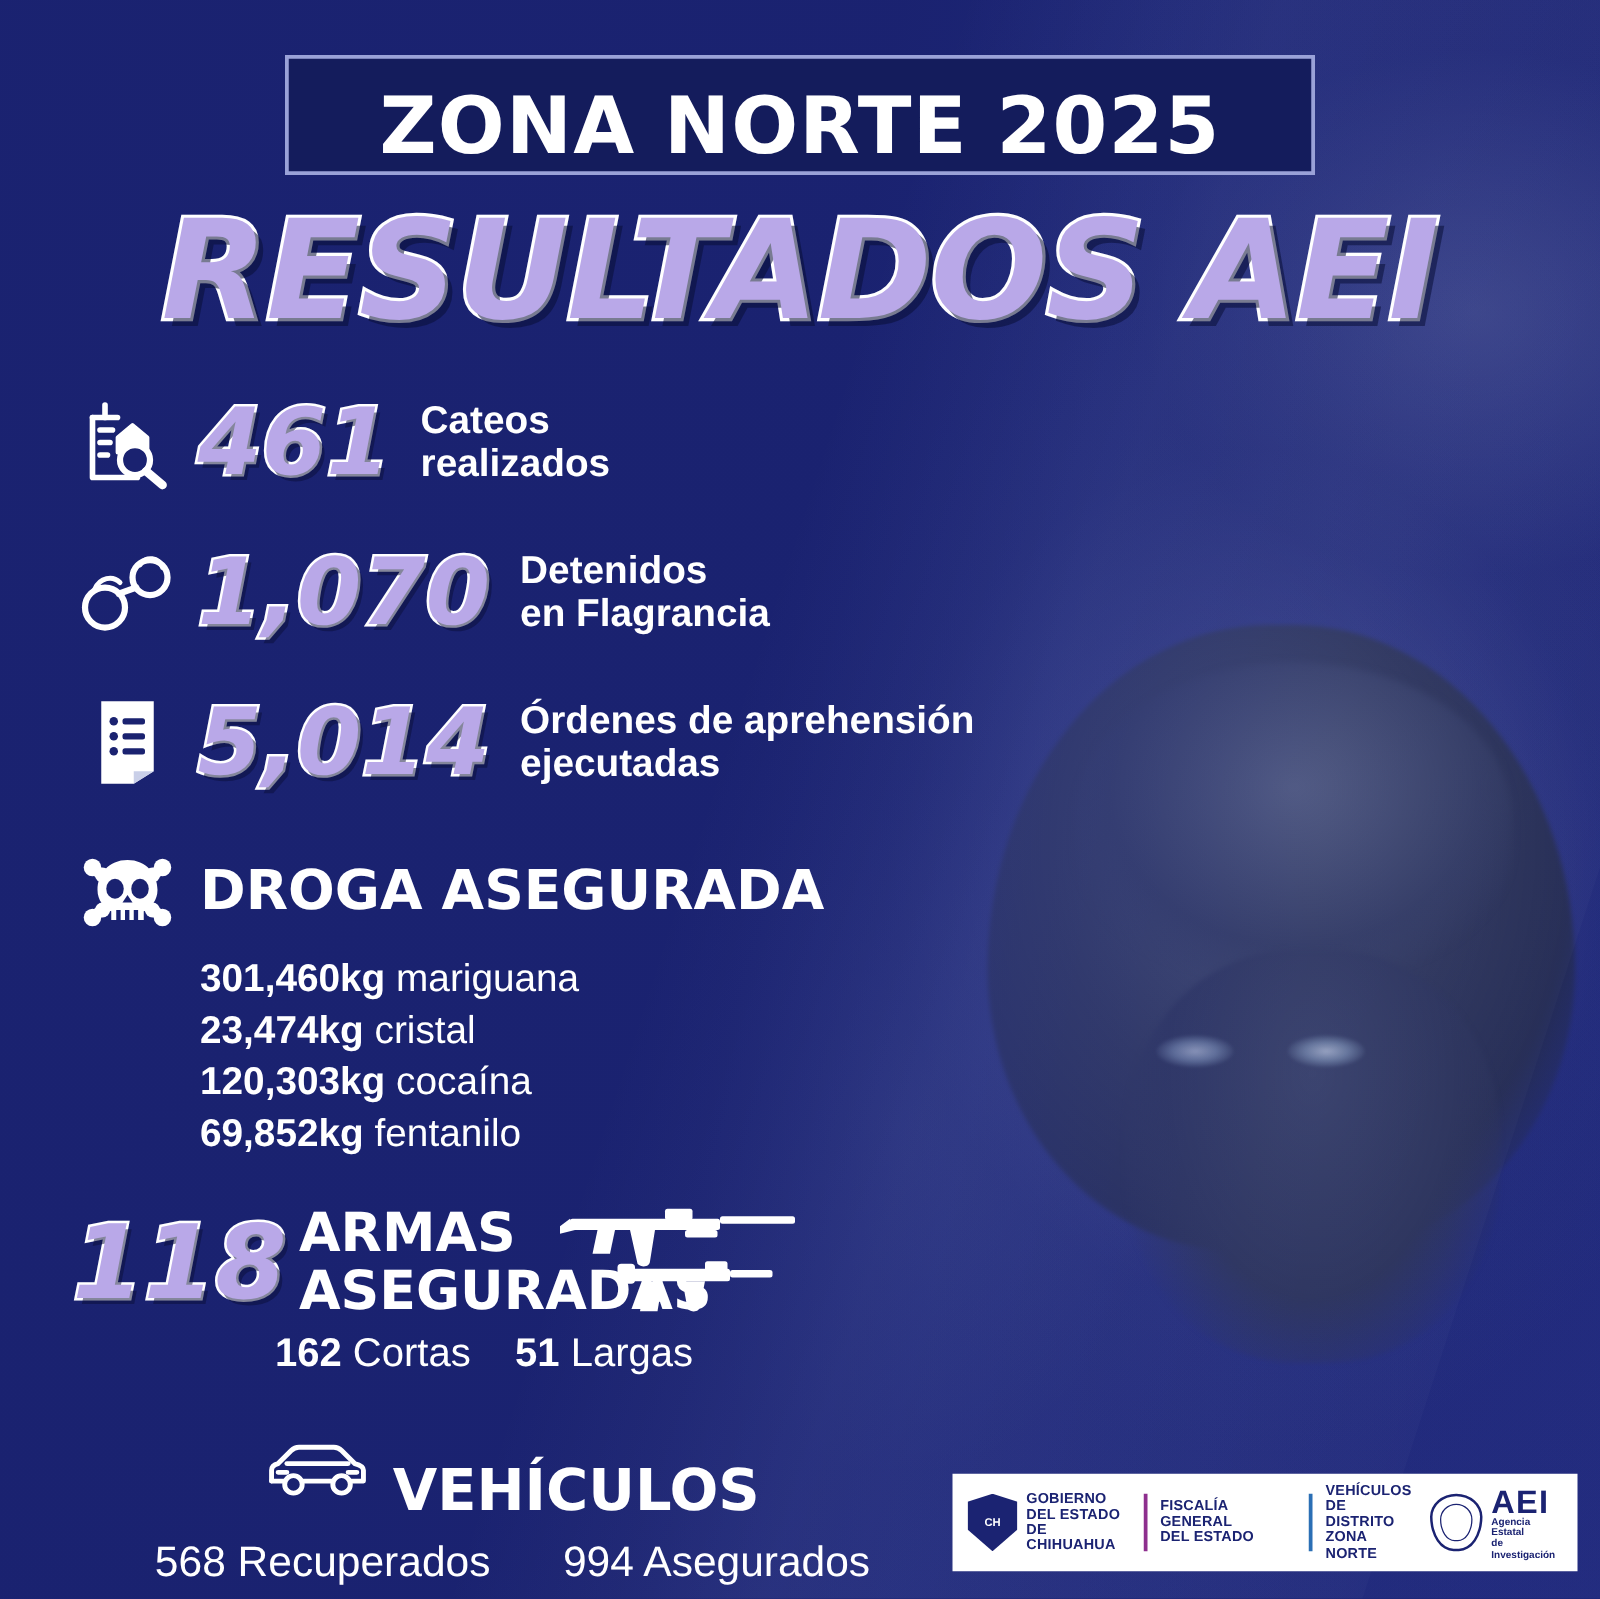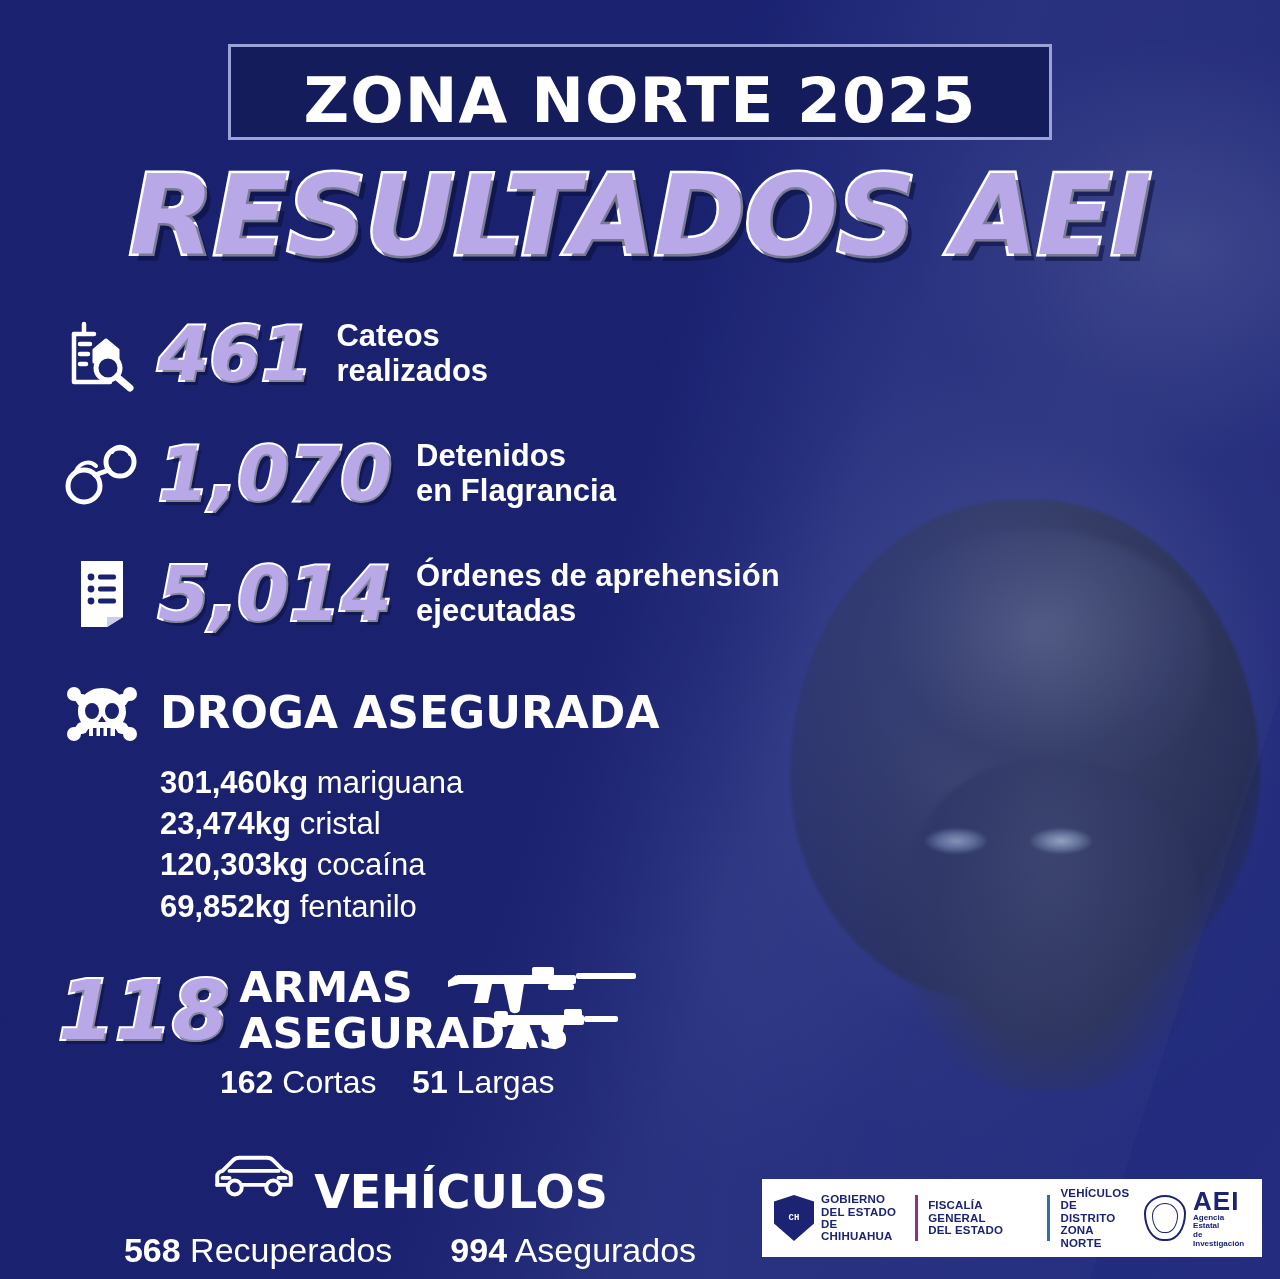--- a/index.html
+++ b/index.html
@@ -208,21 +208,21 @@
     font-weight: bold;
     margin-left: 18px;
   }
   .veh-sub {
     margin-top: 12px;
     color: #ffffff;
     font-size: 34px;
     display: flex; gap: 58px; justify-content: center;
     white-space: nowrap;
   }
-  .veh-sub b { font-weight: bold; }
+  .veh-sub b { font-weight: normal; }
 
   
   .footer-bar {
     position: absolute;
     left: 762px; bottom: 22px;
     width: 500px; height: 78px;
     background: #ffffff;
     display: flex; align-items: center;
     padding: 0 12px;
     gap: 10px;
@@ -247,21 +247,20 @@
     width: 26px; height: 30px;
     border: 1.6px solid #1b2372;
     border-radius: 50% 50% 45% 45% / 42% 42% 58% 58%;
   }
   .shield {
     width: 40px; height: 46px;
     background: #1b2372;
     clip-path: polygon(50% 0, 100% 14%, 100% 62%, 50% 100%, 0 62%, 0 14%);
     display:flex;align-items:center;justify-content:center;
     flex: 0 0 40px;
-    font-family: Liberation Mono, monospace;
   }
   .shield span { color:#fff; font-size: 9px; font-weight: bold; }
 </style>
 </head>
 <body>
 
 <div class="poster">
 
   <div class="photo-layer"></div>
   <div class="helmet"></div>

